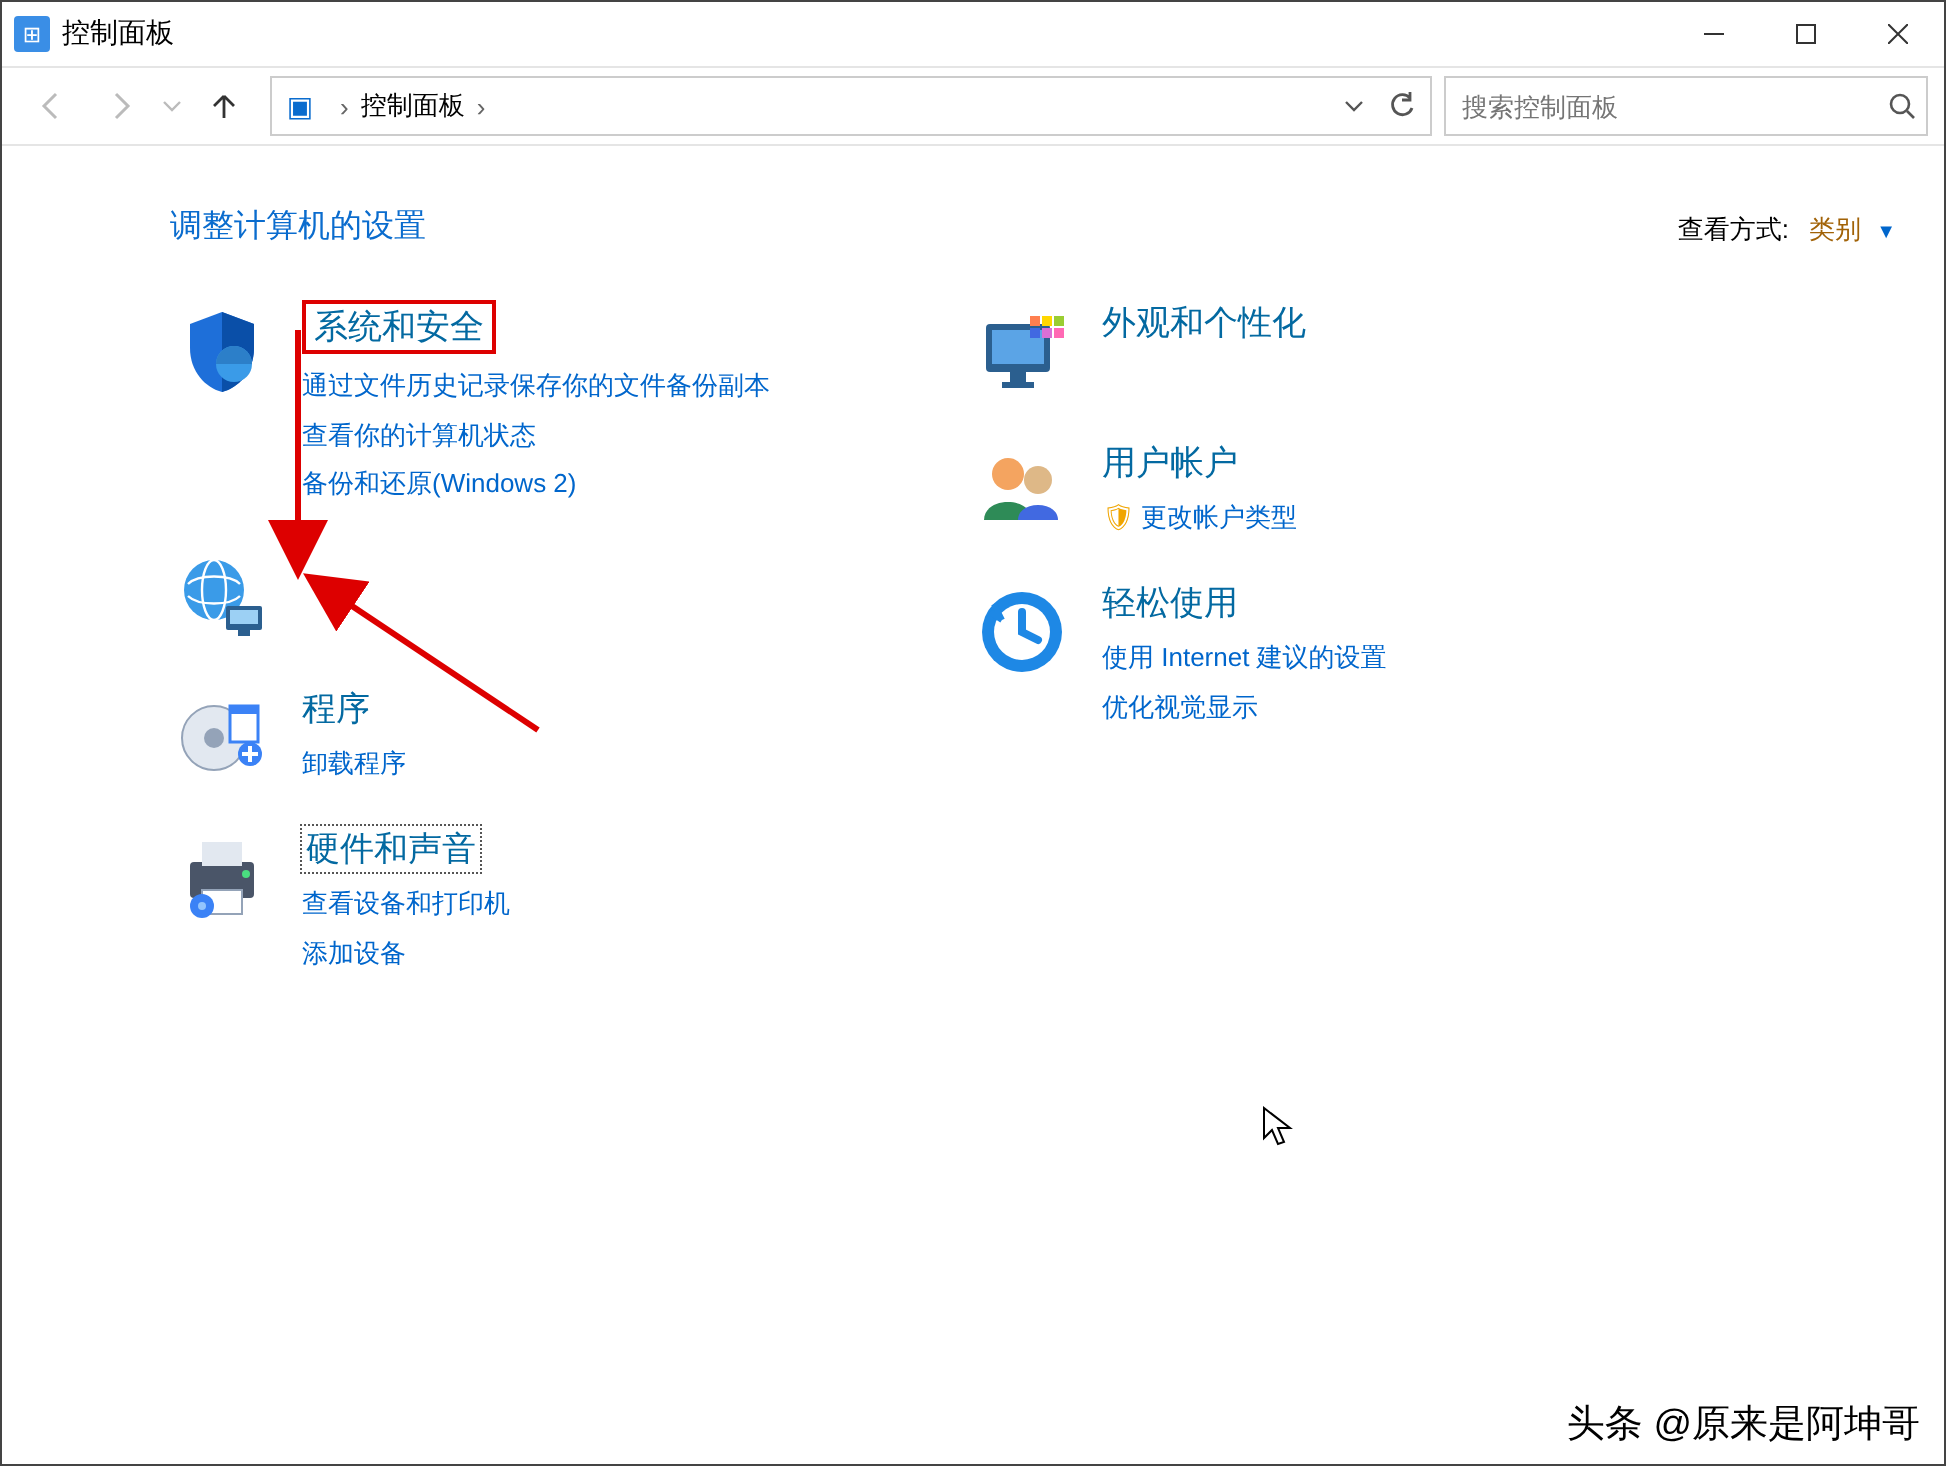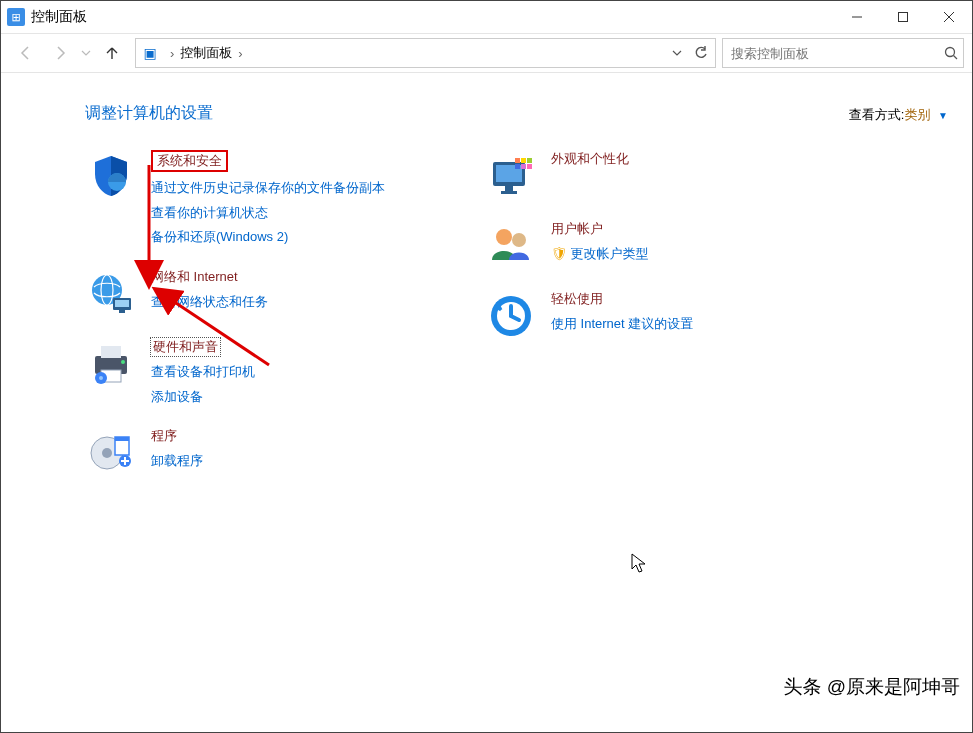--- a/index.html
+++ b/index.html
@@ -17,38 +17,38 @@
 .addr-sep{color:#666;margin:0 6px}
 .addr-text{color:#000}
 .addr .grow{flex:1}
 .addr-btn{width:20px;height:20px;display:flex;align-items:center;justify-content:center;color:#555;margin-left:4px}
 .search{width:240px;height:28px;border:1px solid #ccc;display:flex;align-items:center;margin-left:0}
 .search input{border:none;outline:none;flex:1;padding:0 8px;font-size:13px;color:#555;background:transparent}
 .search-icon{width:24px;display:flex;align-items:center;justify-content:center;color:#555}
 .content{padding:30px 24px 10px 84px;position:relative}
 .head-row{display:flex;align-items:flex-end;margin-bottom:26px}
 .head-title{font-size:16px;color:#0a6cce}
-.head-right{margin-left:auto;display:flex;align-items:center;gap:0;font-size:13px}
+.head-right{margin-left:auto;display:flex;align-items:center;gap:10px;font-size:13px}
 .view-label{color:#000}
 .view-sel{color:#a16207}
 .drop-caret{color:#0066cc;font-size:10px;margin-left:4px}
 .cols{display:flex;gap:60px}
 .col{width:340px}
 .cat{display:flex;margin-bottom:18px}
 .cat-icon{width:52px;height:52px;flex:0 0 auto;margin-right:14px;display:flex;align-items:center;justify-content:center}
 .cat-icon svg{width:48px;height:48px}
 .cat-body{padding-top:0}
-.cat-title{font-size:13px;color:#7f1d1d;margin-bottom:4px;display:inline-block}
+.cat-title{font-size:17px;color:#0369a1;margin-bottom:4px;display:inline-block}
 .cat-title.boxed{border:2px solid #d00;padding:0 4px}
 .cat-title.dotted{outline:1px dotted #555;padding:0 2px}
 .sub{display:block;color:#0066cc;font-size:13px;line-height:1.9;cursor:pointer}
 .sub .shield{color:#f0a500;margin-right:3px}
 
 .arrow-anno{position:absolute;pointer-events:none}
-.watermark{position:absolute;right:12px;bottom:32px;font-size:19px;color:#000;font-weight:500}
+.watermark{position:absolute;right:12px;bottom:7px;font-size:19px;color:#000;font-weight:500}
 .cursor{position:absolute;left:630px;top:552px}
 </style>
 </head>
 <body>
 
 <div class="window">
 
   <div class="titlebar">
     <div class="app-icon">⊞</div>
     <div class="title">控制面板</div>
@@ -160,58 +160,54 @@
           <div class="cat-icon">
             <svg viewBox="0 0 48 48">
                 <circle cx="20" cy="20" r="15" fill="#3a9be8"></circle>
                 <path d="M7 17 C12 12 28 12 33 17 M7 23 C12 28 28 28 33 23" stroke="#fff" stroke-width="1.2" fill="none"></path>
                 <ellipse cx="20" cy="20" rx="6" ry="15" fill="none" stroke="#fff" stroke-width="1.2"></ellipse>
                 <rect x="26" y="28" width="18" height="12" rx="1" fill="#2b5f8f"></rect>
                 <rect x="28" y="30" width="14" height="7" fill="#9cd0f4"></rect>
                 <rect x="32" y="40" width="6" height="3" fill="#2b5f8f"></rect>
               </svg>
           </div>
-          <div class="cat-body">
-            <span class="cat-title">网络和 Internet</span>
-            <span class="sub">查看网络状态和任务</span>
+        </div>
+
+        <div class="cat">
+          <div class="cat-icon">
+            <svg viewBox="0 0 48 48">
+                <circle cx="20" cy="24" r="16" fill="#e2e8f0" stroke="#94a3b8"></circle>
+                <circle cx="20" cy="24" r="5" fill="#94a3b8"></circle>
+                <rect x="28" y="8" width="14" height="18" fill="#fff" stroke="#3b82f6" stroke-width="1.5"></rect>
+                <rect x="28" y="8" width="14" height="4" fill="#3b82f6"></rect>
+                <circle cx="38" cy="32" r="6" fill="#3b82f6"></circle>
+                <path d="M38 28 L38 36 M34 32 L42 32" stroke="#fff" stroke-width="2"></path>
+              </svg>
+          </div>
+          <div class="cat-body">
+            <span class="cat-title">程序</span>
+            <span class="sub">卸载程序</span>
           </div>
         </div>
 
         <div class="cat">
           <div class="cat-icon">
             <svg viewBox="0 0 48 48">
                 <rect x="8" y="16" width="32" height="18" rx="2" fill="#4a5568"></rect>
                 <rect x="14" y="6" width="20" height="12" fill="#e2e8f0"></rect>
                 <rect x="14" y="30" width="20" height="12" fill="#fff" stroke="#94a3b8"></rect>
                 <circle cx="36" cy="22" r="2" fill="#4ade80"></circle>
                 <circle cx="14" cy="38" r="6" fill="#3b82f6"></circle>
                 <circle cx="14" cy="38" r="2" fill="#93c5fd"></circle>
               </svg>
           </div>
           <div class="cat-body">
             <span class="cat-title dotted">硬件和声音</span>
             <span class="sub">查看设备和打印机</span>
             <span class="sub">添加设备</span>
-          </div>
-        </div>
-
-        <div class="cat">
-          <div class="cat-icon">
-            <svg viewBox="0 0 48 48">
-                <circle cx="20" cy="24" r="16" fill="#e2e8f0" stroke="#94a3b8"></circle>
-                <circle cx="20" cy="24" r="5" fill="#94a3b8"></circle>
-                <rect x="28" y="8" width="14" height="18" fill="#fff" stroke="#3b82f6" stroke-width="1.5"></rect>
-                <rect x="28" y="8" width="14" height="4" fill="#3b82f6"></rect>
-                <circle cx="38" cy="32" r="6" fill="#3b82f6"></circle>
-                <path d="M38 28 L38 36 M34 32 L42 32" stroke="#fff" stroke-width="2"></path>
-              </svg>
-          </div>
-          <div class="cat-body">
-            <span class="cat-title">程序</span>
-            <span class="sub">卸载程序</span>
           </div>
         </div>
       </div>
 
       <div class="col">
 
         <div class="cat">
           <div class="cat-icon">
             <svg viewBox="0 0 48 48">
                 <rect x="6" y="10" width="32" height="24" rx="2" fill="#2b5f8f"></rect>
@@ -252,20 +248,21 @@
             <svg viewBox="0 0 48 48">
                 <circle cx="24" cy="24" r="20" fill="#1e88e5"></circle>
                 <circle cx="24" cy="24" r="14" fill="#fff"></circle>
                 <path d="M24 14 L24 24 L32 28" stroke="#1e88e5" stroke-width="4" fill="none" stroke-linecap="round"></path>
                 <path d="M14 18 L8 14 M14 18 L10 10" stroke="#1e88e5" stroke-width="3" fill="none"></path>
               </svg>
           </div>
           <div class="cat-body">
             <span class="cat-title">轻松使用</span>
             <span class="sub">使用 Internet 建议的设置</span>
+            <span class="sub">优化视觉显示</span>
           </div>
         </div>
       </div>
     </div>
 
     <svg class="arrow-anno" style="left:128px;top:82px" width="150" height="220">
       <defs>
           <marker id="ah" markerWidth="10" markerHeight="10" refX="5" refY="5" orient="auto">
             <path d="M0 0 L10 5 L0 10 Z" fill="#d00"></path>
           </marker>

